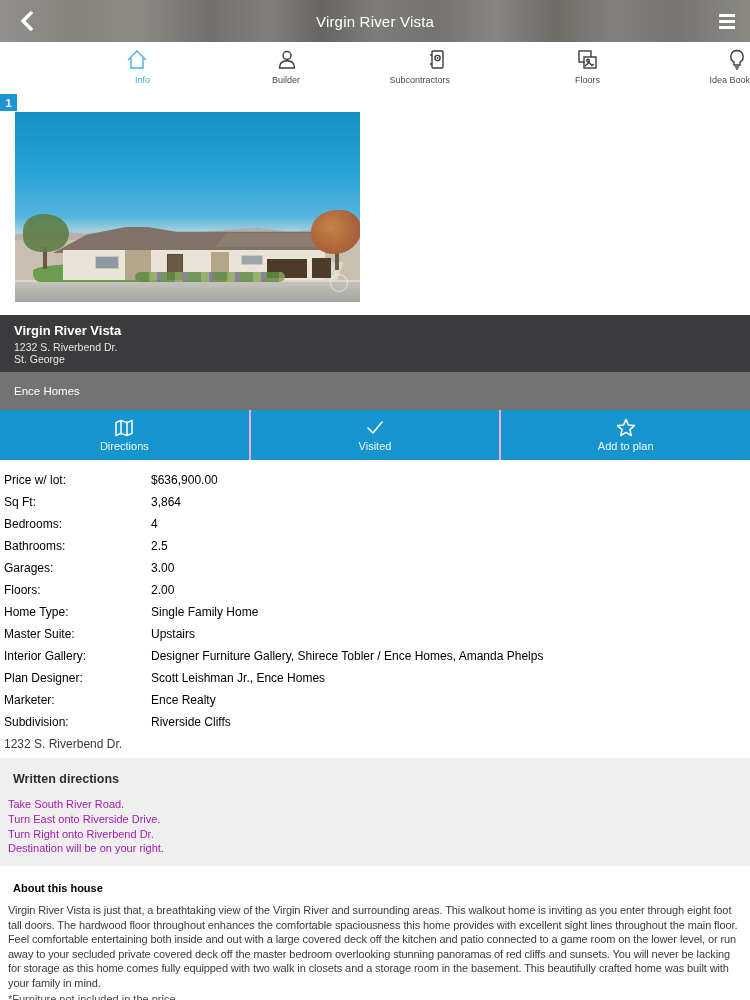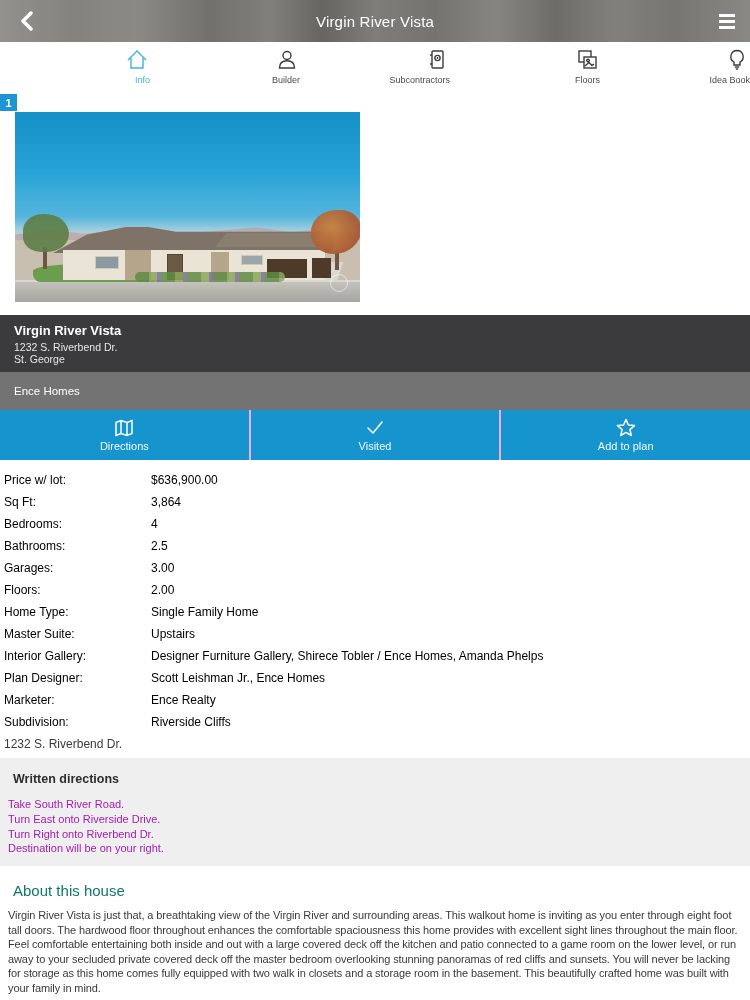--- a/index.html
+++ b/index.html
@@ -96,21 +96,21 @@
   .addr-footer { height:22px; display:flex; align-items:center; font-size:12px; color:#3a3a3a;
                  padding-left:4px; }
 
   
   .directions-box { margin-top:3px; background:#efefef; padding:14px 8px 14px 8px; height:108px; }
   .dir-heading { font-size:12.5px; font-weight:bold; color:#2e2e2e; padding-left:5px; margin-bottom:11px; }
   .dir-line { font-size:11px; color:#a21caf; line-height:14.8px; }
 
   
   .about { padding:16px 8px 0 8px; }
-  .about-heading { font-size:15px; font-weight:normal; color:#0f766e; padding-left:5px; }
+  .about-heading { font-size:11px; font-weight:bold; color:#000000; padding-left:5px; }
   .about-body { margin-top:9px; font-size:11px; line-height:14.5px; color:#3a3a3a; letter-spacing:-.1px; }
   .footnote { margin-top:3px; padding-left:8px; font-size:11px; color:#4a4a4a; }
 </style>
 </head>
 <body>
 
 <div class="page">
 
   <div class="app-header">
     <div class="back-btn">

